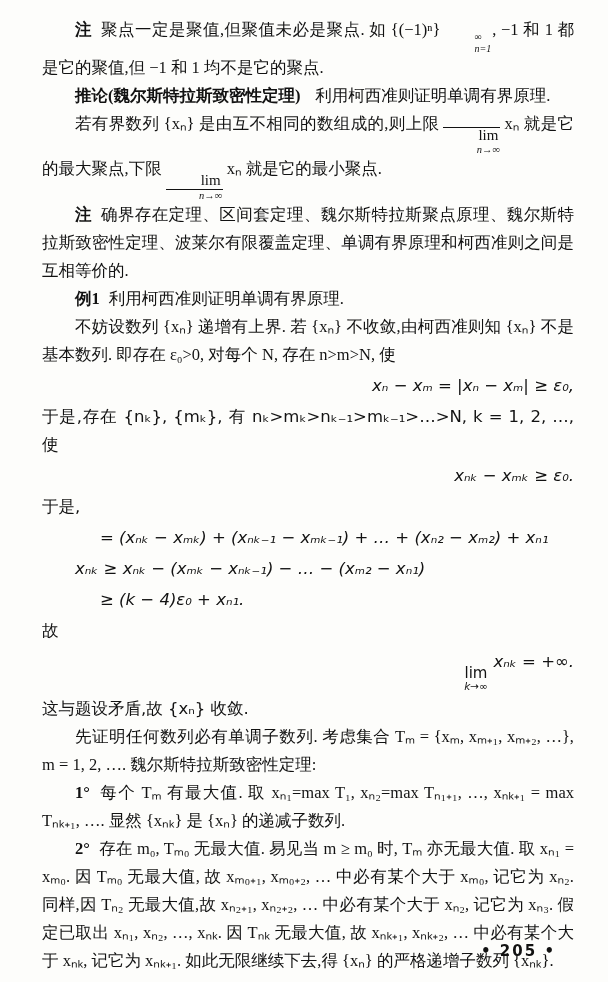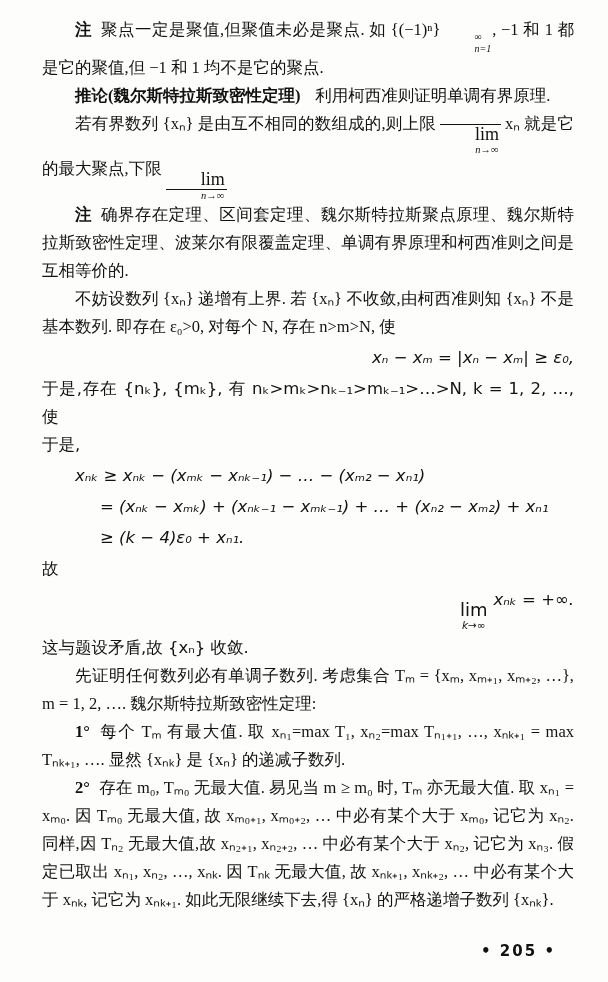--- a/index.html
+++ b/index.html
@@ -29,21 +29,21 @@
   }
   .centered{text-align:right;}
   .chain-line1{margin-left:33px;}
   .chain-line2{margin-left:58px;}
   .chain-line3{margin-left:58px;}
   
   .lim{
     display:inline-flex;flex-direction:column;align-items:center;
     vertical-align:-11px;line-height:1.05;margin:0 4px;
   }
-  .lim .w{font-size:18px;font-style:normal;padding:0 2px;}
+  .lim .w{font-size:15px;font-style:normal;padding:0 2px;}
   .lim.sup .w{border-top:1.6px solid #121212;}
   .lim.inf .w{border-bottom:1.6px solid #121212;}
   .lim .s{font-size:10.5px;font-style:italic;}
   
   .supsub{
     display:inline-flex;flex-direction:column;align-items:flex-start;
     font-size:10px;line-height:1.15;vertical-align:-5px;margin:0 1px;
   }
   .mvar{font-style:italic;}
   .pageno{
@@ -66,36 +66,38 @@
 
 
   <p class="indent"><span class="lead wide">推论(魏尔斯特拉斯致密性定理)</span><span>利用柯西准则证明单调有界原理.</span></p>
 
   <p class="indent"><span>若有界数列 {xₙ} 是由互不相同的数组成的,则上限</span><span class="lim sup">
         <span class="w">lim</span>
         <span class="s">n→∞</span>
       </span><span>xₙ 就是它的最大聚点,下限</span><span class="lim inf">
         <span class="w">lim</span>
         <span class="s">n→∞</span>
-      </span></p>
+      </span><span>xₙ 就是它的最小聚点.</span></p>
 
   <p class="indent"><span class="lead">注</span><span>确界存在定理、区间套定理、魏尔斯特拉斯聚点原理、魏尔斯特拉斯致密性定理、波莱尔有限覆盖定理、单调有界原理和柯西准则之间是互相等价的.</span></p>
 
+  <p class="indent"><span class="lead">例1</span><span>利用柯西准则证明单调有界原理.</span></p>
 
   <p class="indent"><span>不妨设数列 {xₙ} 递增有上界. 若 {xₙ} 不收敛,由柯西准则知 {xₙ} 不是基本数列. 即存在 ε₀&gt;0, 对每个 N, 存在 n&gt;m&gt;N, 使</span></p>
 
   <div class="formula centered"><span>xₙ − xₘ = |xₙ − xₘ| ≥ ε₀,</span></div>
 
   <p><span>于是,存在 {nₖ}, {mₖ}, 有 nₖ&gt;mₖ&gt;nₖ₋₁&gt;mₖ₋₁&gt;…&gt;N, k = 1, 2, …, 使</span></p>
 
+  <div class="formula centered"><span>xₙₖ − xₘₖ ≥ ε₀.</span></div>
 
   <p><span>于是,</span></p>
 
+  <div class="formula chain-line2"><span>= (xₙₖ − xₘₖ) + (xₙₖ₋₁ − xₘₖ₋₁) + … + (xₙ₂ − xₘ₂) + xₙ₁</span></div>
   <div class="formula chain-line1"><span>xₙₖ ≥ xₙₖ − (xₘₖ − xₙₖ₋₁) − … − (xₘ₂ − xₙ₁)</span></div>
-  <div class="formula chain-line2"><span>= (xₙₖ − xₘₖ) + (xₙₖ₋₁ − xₘₖ₋₁) + … + (xₙ₂ − xₘ₂) + xₙ₁</span></div>
   <div class="formula chain-line3"><span>≥ (k − 4)ε₀ + xₙ₁.</span></div>
 
   <p><span>故</span></p>
 
   <div class="formula centered"><span class="lim">
         <span class="w">lim</span>
         <span class="s">k→∞</span>
       </span><span>xₙₖ = +∞.</span></div>
 
   <p><span>这与题设矛盾,故 {xₙ} 收敛.</span></p>

